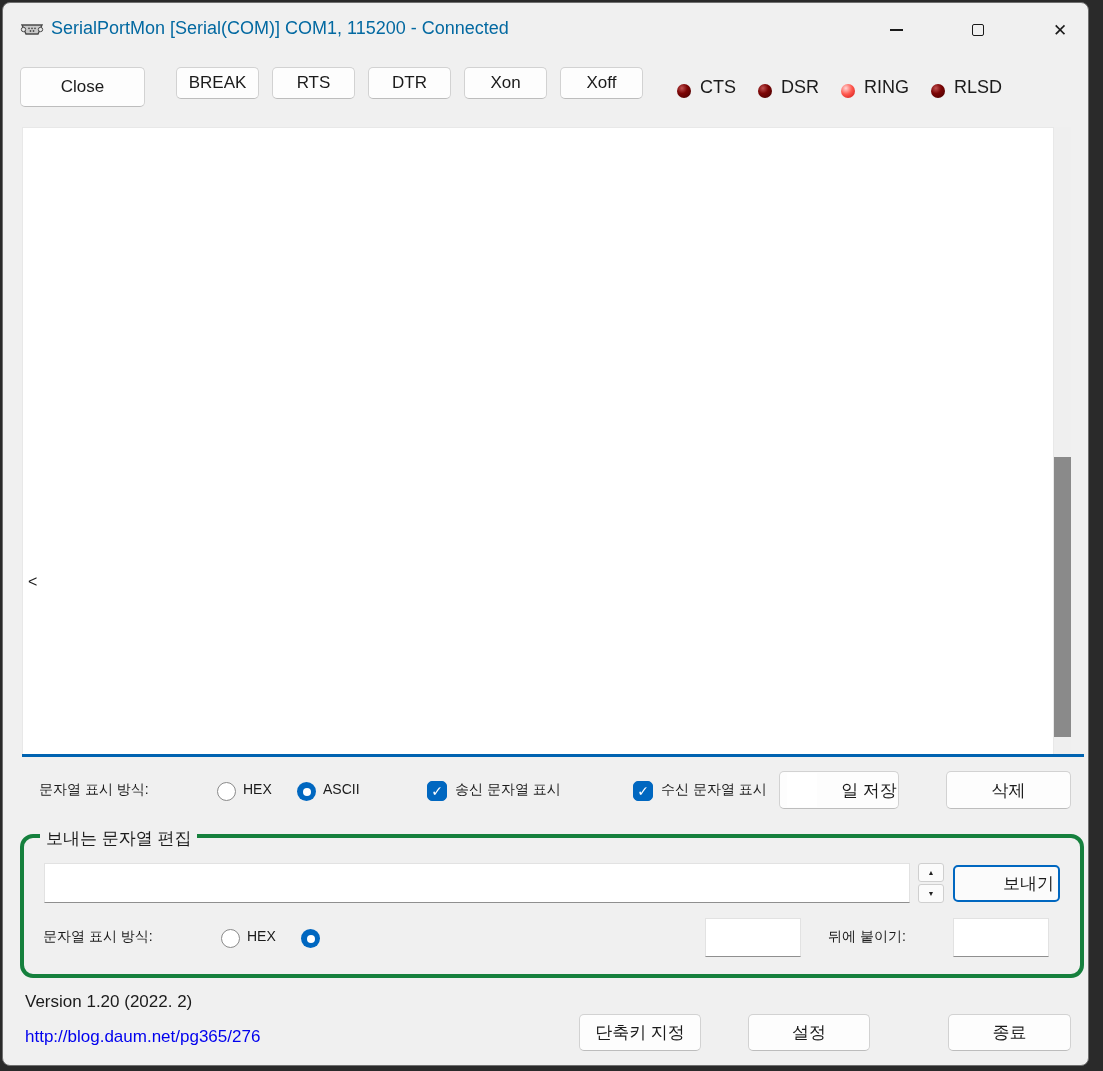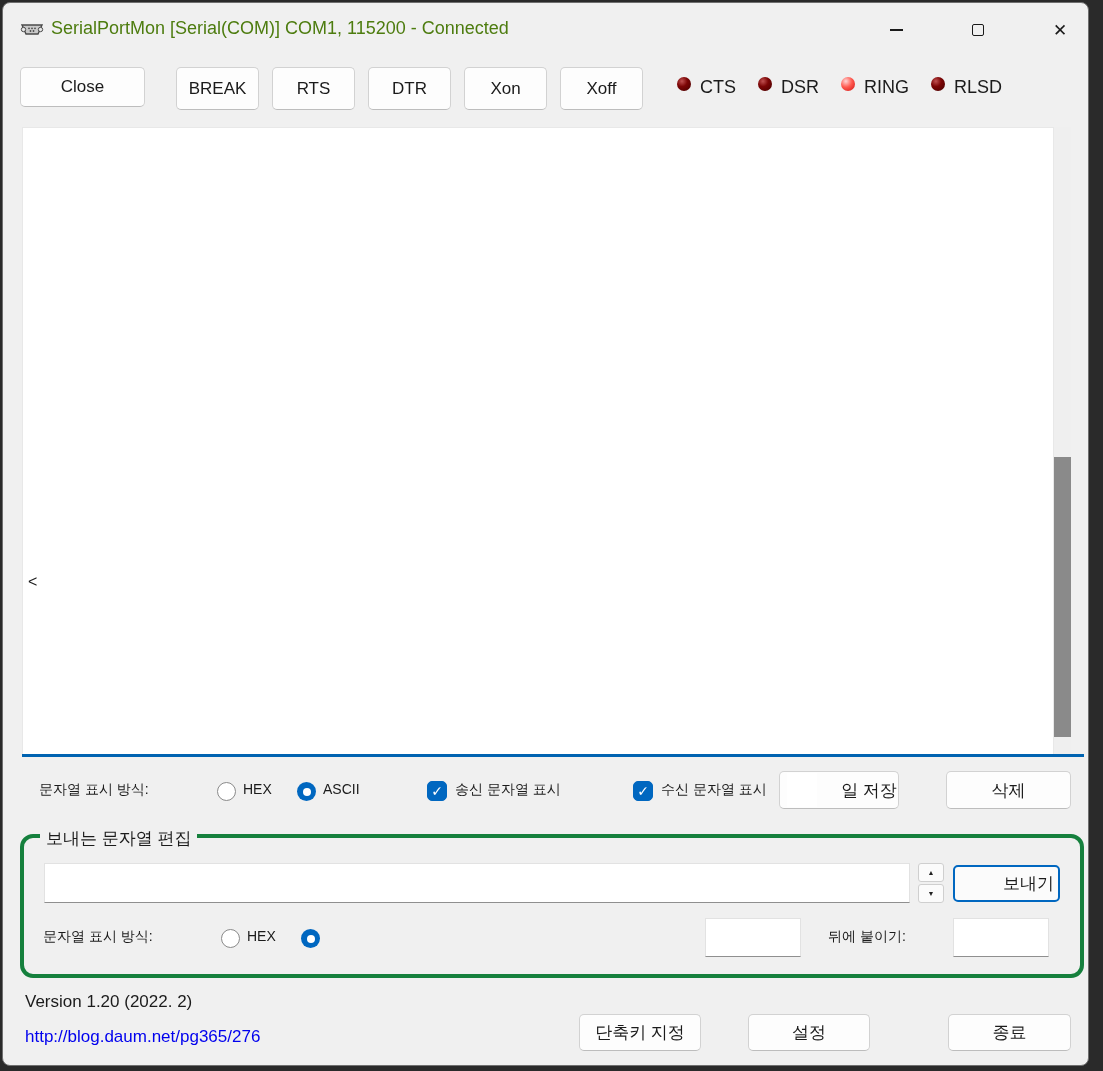--- a/index.html
+++ b/index.html
@@ -10,36 +10,36 @@
     color:#1b1b1b;
     position:relative;
   }
   .window {
     position:absolute; left:2px; top:2px; width:1087px; height:1064px;
     background:#f0f0f0; border:1px solid #6f6f6f; border-radius:8px;
   }
   
   .titlebar { position:absolute; left:0; top:0; width:100%; height:54px; }
   .app-icon { position:absolute; left:16px; top:13px; }
-  .title { position:absolute; left:48px; top:15px; font-size:18px; color:#4d7c0f; white-space:nowrap; }
+  .title { position:absolute; left:48px; top:15px; font-size:18px; color:#0369a1; white-space:nowrap; }
   .win-btn { position:absolute; top:1px; height:52px; width:58px; display:flex; align-items:center; justify-content:center; background:transparent; border:none; cursor:pointer; }
   .win-btn.b-min { left:864px; } .win-btn.b-max { left:946px; } .win-btn.b-cls { left:1028px; }
   .glyph-min { width:13px; height:1.6px; background:#1a1a1a; }
   .glyph-max { width:12px; height:12px; border:1.6px solid #1a1a1a; border-radius:2px; }
   .glyph-x { font-size:17px; color:#1a1a1a; line-height:1; }
   
   .btn {
     background:#fdfdfd; border:1px solid #d2d2d2; border-bottom-color:#bdbdbd;
     border-radius:5px; font-family:inherit; font-size:17px; color:#1b1b1b; cursor:pointer;
   }
   .btn-close-port { position:absolute; left:17px; top:64px; width:125px; height:40px; }
   .tb-buttons { position:absolute; left:173px; top:64px; display:flex; gap:13px; }
-  .tb-buttons .btn { width:83px; height:43px; }
+  .tb-buttons .btn { width:83px; height:32px; }
   .leds { position:absolute; left:674px; top:64px; height:40px; display:flex; align-items:center; gap:22px; }
-  .led { display:flex; align-items:flex-start; gap:9px; }
+  .led { display:flex; align-items:flex-end; gap:9px; }
   .led-dot { width:14px; height:14px; border-radius:50%; }
   .led-dot.off { background:radial-gradient(circle at 35% 30%, #c05050 0%, #7c0505 40%, #430000 100%); }
   .led-dot.on  { background:radial-gradient(circle at 35% 30%, #ffd5d5 0%, #ff5a50 45%, #cf1212 100%); }
   .led-label { font-size:18px; }
   
   .terminal {
     position:absolute; left:19px; top:124px; width:1032px; height:629px;
     background:#fff; border:1px solid #e8e8e8; overflow:hidden;
     font-size:16px; line-height:20px; padding:4px 6px 0 5px; white-space:pre;
   }

